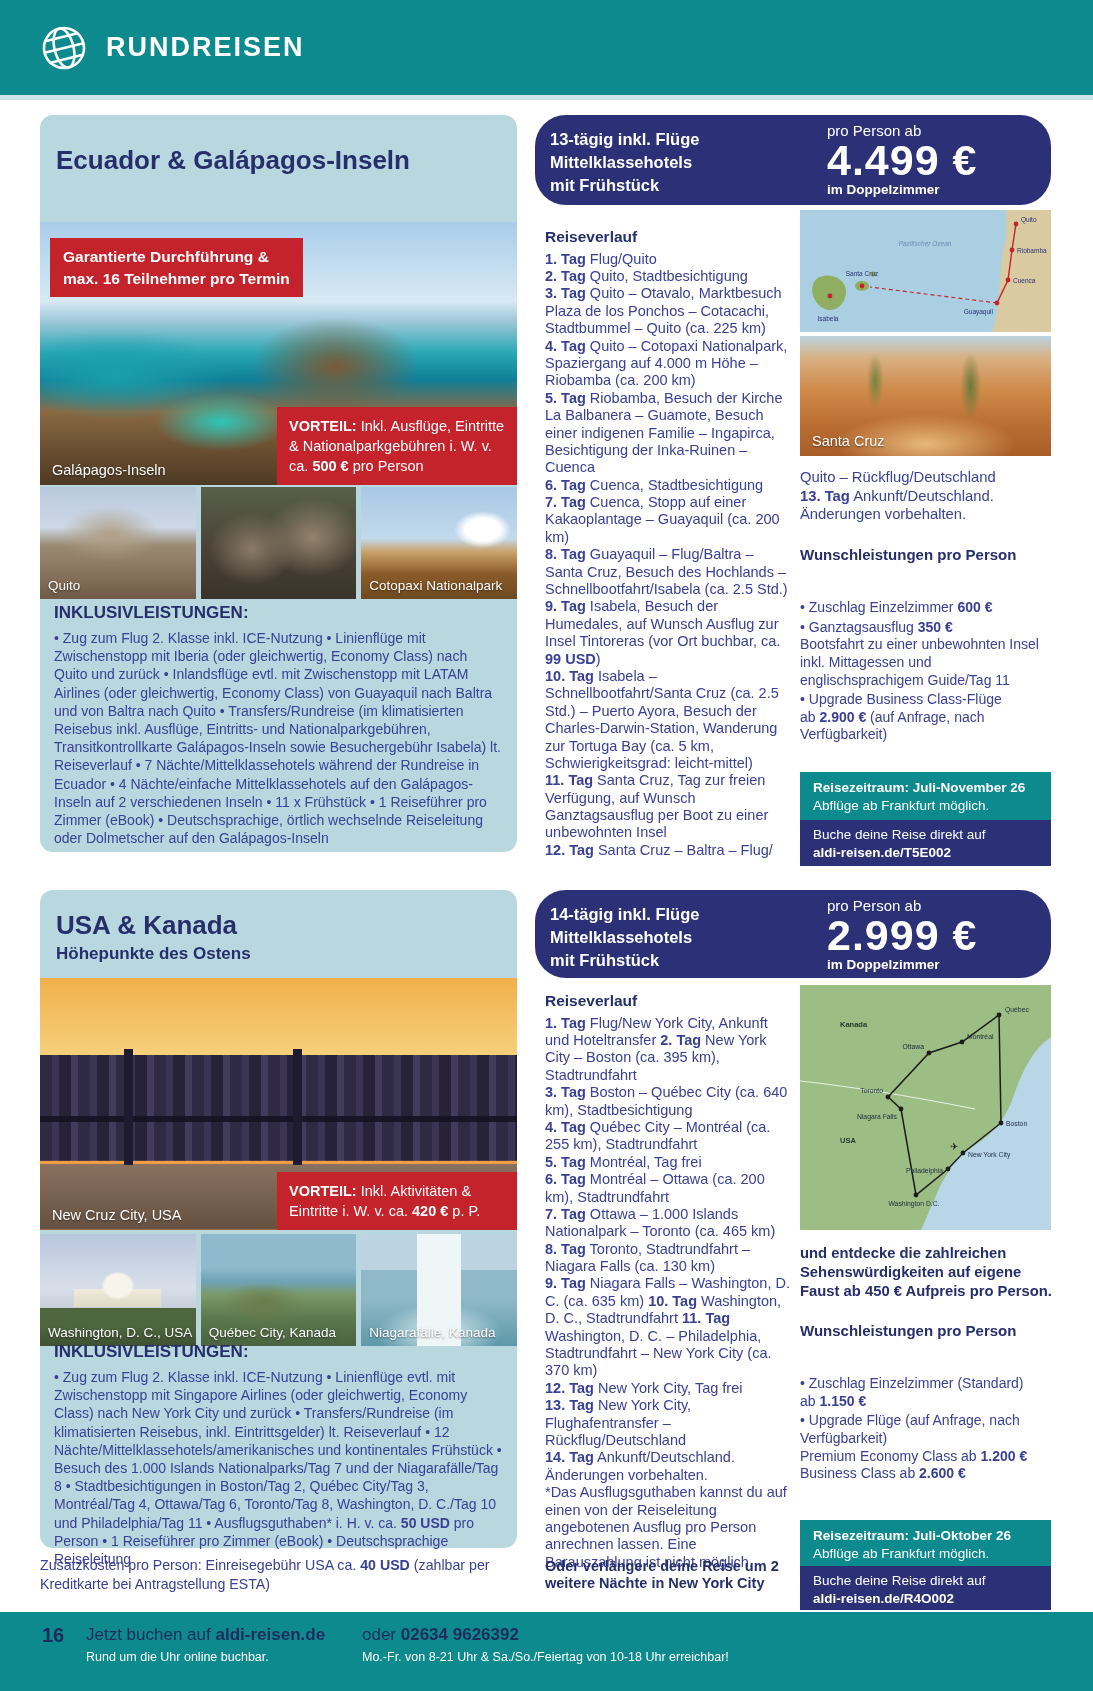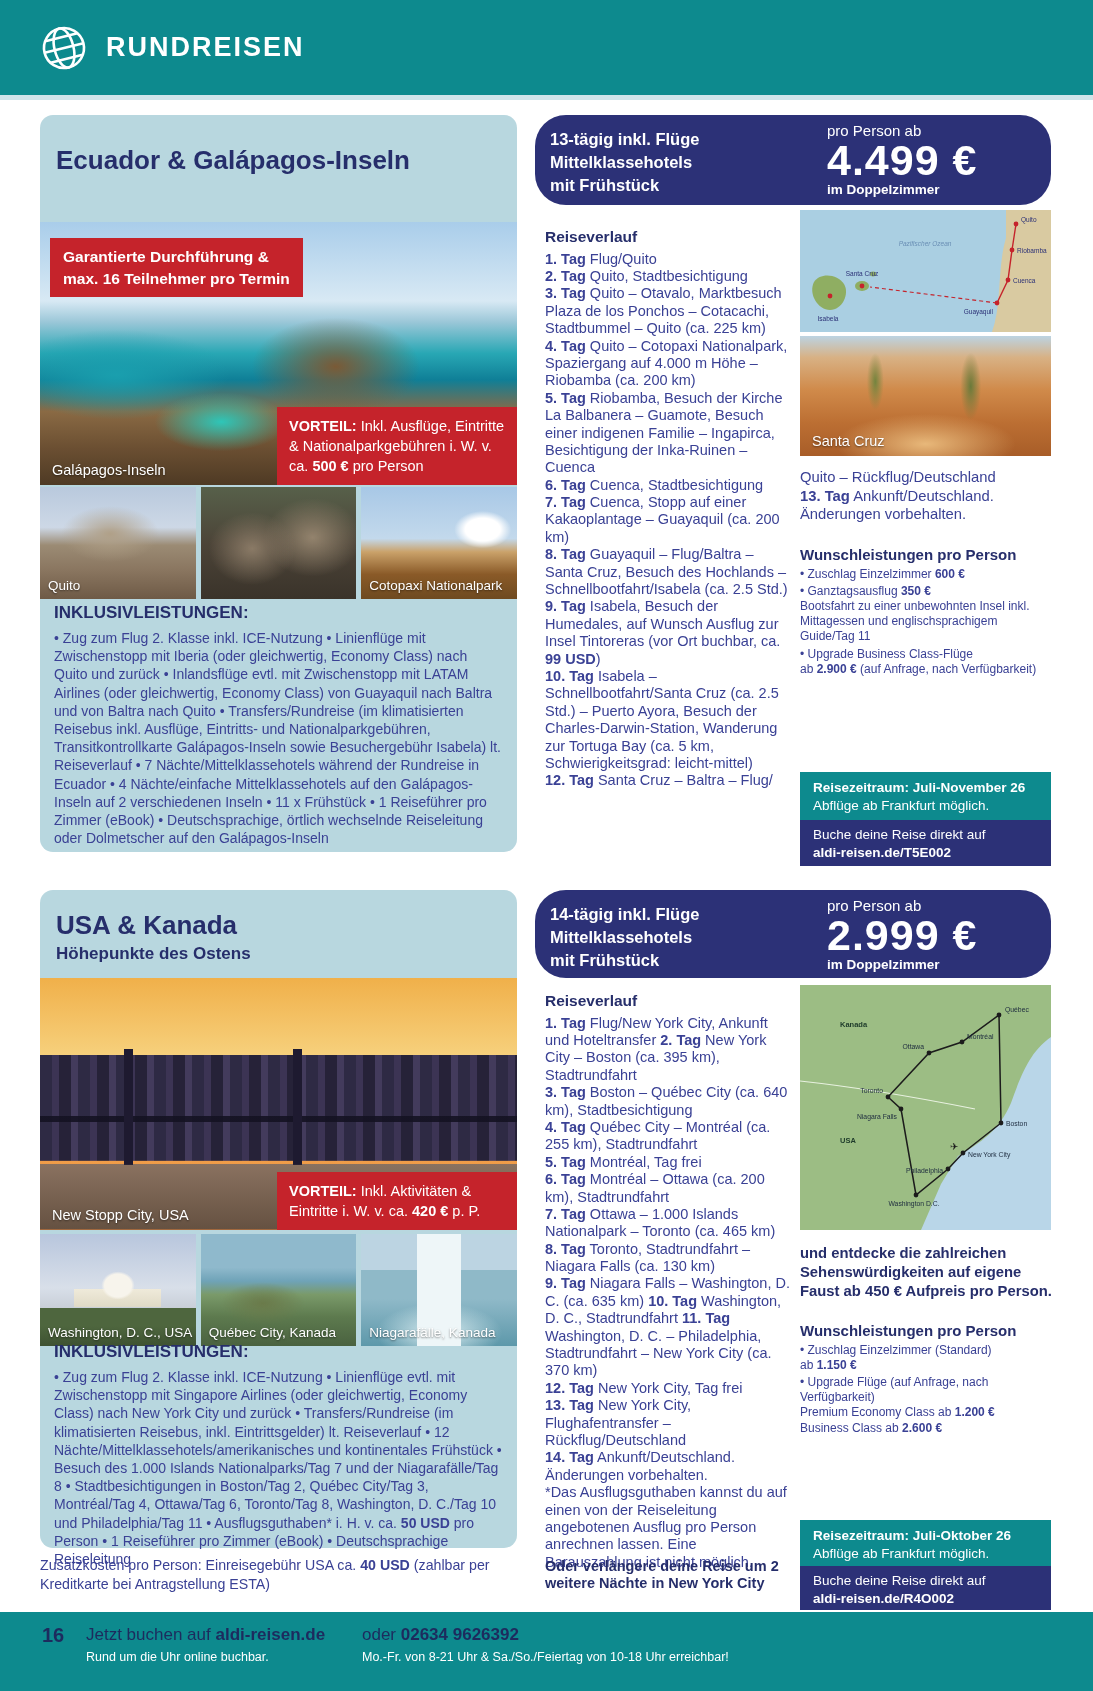--- a/index.html
+++ b/index.html
@@ -66,21 +66,21 @@
   .mapimg{position:absolute;left:800px;width:251px;overflow:hidden;}
   .map1{top:210px;height:122px;}
   .photo1{top:336px;height:120px;}
   .map2{top:985px;height:245px;}
 
   .rtext{position:absolute;left:800px;width:251px;color:var(--text);font-size:14.8px;line-height:1.26;white-space:pre-line;}
   .cont1{top:468px;}
   .wish-title{font-weight:bold;color:var(--heading);font-size:15px;}
   .p1-wisht{position:absolute;left:800px;top:546px;}
   .p2-wisht{position:absolute;left:800px;top:1322px;}
-  .wishes{position:absolute;left:800px;width:253px;color:var(--text);font-size:12px;line-height:1.26;}
+  .wishes{position:absolute;left:800px;width:253px;color:var(--text);font-size:14px;line-height:1.26;margin-top:32px;}
   .p1-wishes{top:567px;}
   .p2-wishes{top:1343px;}
   .wish{white-space:pre-line;margin-bottom:2px;}
   .discover{position:absolute;left:800px;top:1244px;width:253px;color:var(--heading);font-weight:bold;font-size:14.8px;line-height:1.3;}
 
   .period-box{position:absolute;left:800px;width:251px;background:var(--teal);color:#fff;font-size:13.5px;line-height:1.32;padding:7px 13px;white-space:pre-line;}
   .p1-period{top:772px;height:48px;}
   .p2-period{top:1520px;height:46px;}
   .book-box{position:absolute;left:800px;width:251px;background:var(--navy);color:#fff;font-size:13.5px;line-height:1.32;padding:6px 13px;white-space:pre-line;}
   .p1-book{top:820px;height:46px;}
@@ -208,20 +208,21 @@
   <div class="it-line"><b>1. Tag</b> Flug/Quito</div>
       <div class="it-line"><b>2. Tag</b> Quito, Stadtbesichtigung</div>
       <div class="it-line"><b>3. Tag</b> Quito – Otavalo, Marktbesuch Plaza de los Ponchos – Cotacachi, Stadtbummel – Quito (ca. 225 km)</div>
       <div class="it-line"><b>4. Tag</b> Quito – Cotopaxi Nationalpark, Spaziergang auf 4.000 m Höhe – Riobamba (ca. 200 km)</div>
       <div class="it-line"><b>5. Tag</b> Riobamba, Besuch der Kirche La Balbanera – Guamote, Besuch einer indigenen Familie – Ingapirca, Besichtigung der Inka-Ruinen – Cuenca</div>
       <div class="it-line"><b>6. Tag</b> Cuenca, Stadtbesichtigung</div>
       <div class="it-line"><b>7. Tag</b> Cuenca, Stopp auf einer Kakaoplantage – Guayaquil (ca. 200 km)</div>
       <div class="it-line"><b>8. Tag</b> Guayaquil – Flug/Baltra – Santa Cruz, Besuch des Hochlands – Schnellbootfahrt/Isabela (ca. 2.5 Std.)</div>
       <div class="it-line"><b>9. Tag</b> Isabela, Besuch der Humedales, auf Wunsch Ausflug zur Insel Tintoreras (vor Ort buchbar, ca. <b>99 USD</b>)</div>
       <div class="it-line"><b>10. Tag</b> Isabela – Schnellbootfahrt/Santa Cruz (ca. 2.5 Std.) – Puerto Ayora, Besuch der Charles-Darwin-Station, Wanderung zur Tortuga Bay (ca. 5 km, Schwierigkeitsgrad: leicht-mittel)</div>
+      <div class="it-line"><b>11. Tag</b> Santa Cruz, Tag zur freien Verfügung, auf Wunsch Ganztagsausflug per Boot zu einer unbewohnten Insel</div>
       <div class="it-line"><b>12. Tag</b> Santa Cruz – Baltra – Flug/</div>
     </div>
 
   <div class="mapimg map1">
     <svg width="251" height="122" viewBox="0 0 251 122">
       <rect width="251" height="122" fill="#aacfe2"></rect>
       <path d="M206,0 L251,0 L251,122 L192,122 C202,95 197,58 206,28 Z" fill="#d9caa1"></path>
       <path d="M14,72 C20,62 38,64 44,74 C50,84 42,100 30,100 C18,100 8,84 14,72 Z" fill="#8fae62"></path>
       <ellipse cx="62" cy="76" rx="7" ry="5" fill="#8fae62"></ellipse>
       <ellipse cx="73" cy="64" rx="3" ry="2.4" fill="#8fae62"></ellipse>
@@ -268,21 +269,21 @@
   <div class="period-box p1-period"><b>Reisezeitraum: Juli-November 26</b>
 Abflüge ab Frankfurt möglich.</div>
   <div class="book-box p1-book">Buche deine Reise direkt auf
 <b>aldi-reisen.de/T5E002</b></div>
 
   <section class="panel p2-panel">
     <h2 class="pkg-title">USA &amp; Kanada</h2>
     <div class="pkg-subtitle">Höhepunkte des Ostens</div>
 
     <div class="hero p2-hero ph-nyc">
-      <span class="caption">New Stopp City, USA</span>
+      <span class="caption">New Cruz City, USA</span>
       <div class="advantage"><b>VORTEIL:</b> Inkl. Aktivitäten &amp; Eintritte i. W. v. ca. <b>420 €</b> p. P.</div>
     </div>
 
     <div class="thumbs p2-thumbs">
       <div class="thumb ph-washington">
         <span class="caption">Washington, D. C., USA</span>
       </div>
       <div class="thumb ph-quebec">
         <span class="caption">Québec City, Kanada</span>
       </div>

